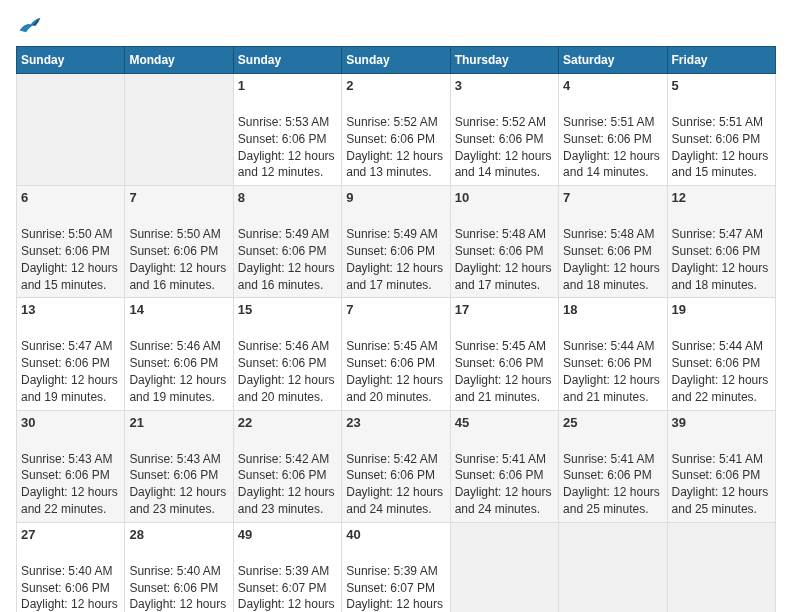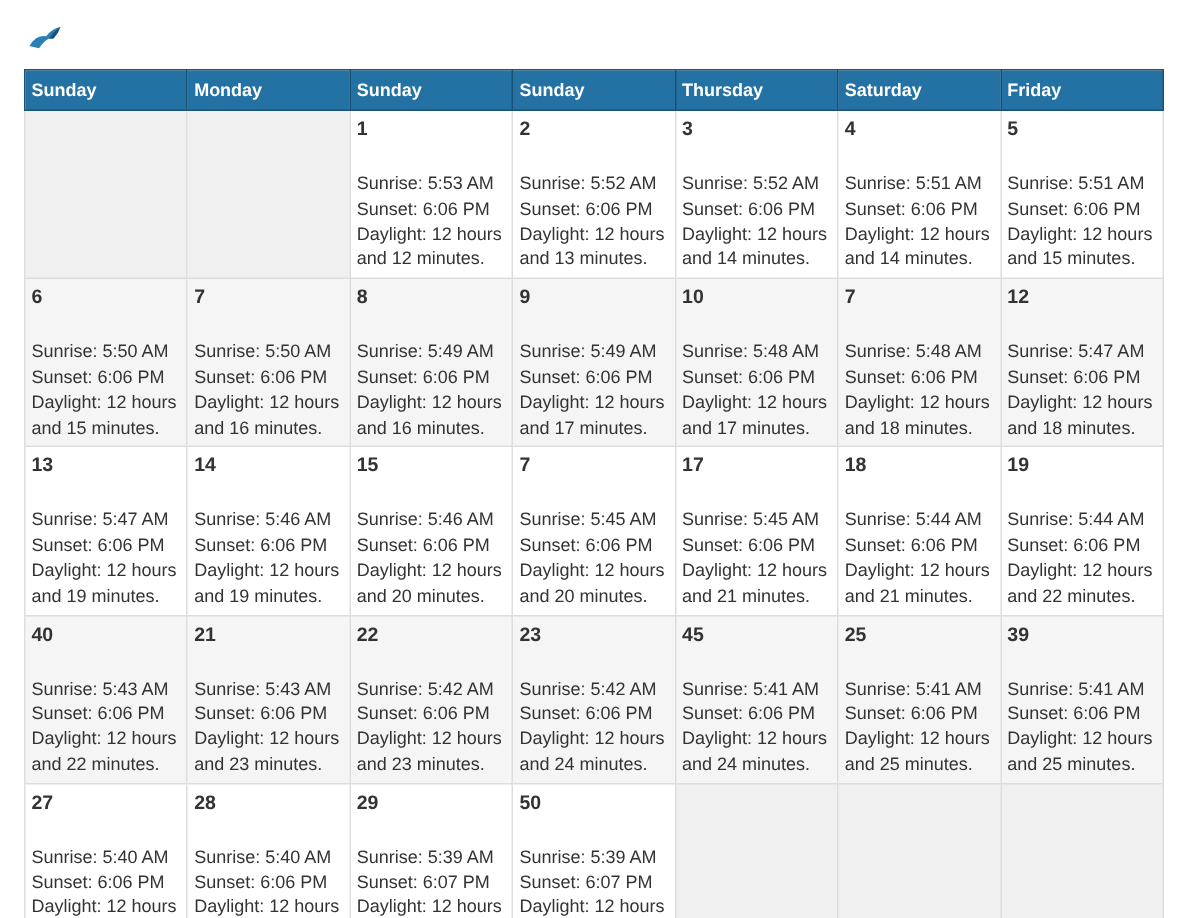--- a/index.html
+++ b/index.html
@@ -252,21 +252,21 @@
         </td>
         <td>
           <span class="day-num">19</span>
           <div class="day-info">Sunrise: 5:44 AM
 Sunset: 6:06 PM
 Daylight: 12 hours and 22 minutes.</div>
         </td>
       </tr>
       <tr>
         <td>
-          <span class="day-num">40</span>
+          <span class="day-num">30</span>
           <div class="day-info">Sunrise: 5:43 AM
 Sunset: 6:06 PM
 Daylight: 12 hours and 22 minutes.</div>
         </td>
         <td>
           <span class="day-num">21</span>
           <div class="day-info">Sunrise: 5:43 AM
 Sunset: 6:06 PM
 Daylight: 12 hours and 23 minutes.</div>
         </td>
@@ -308,27 +308,27 @@
 Sunset: 6:06 PM
 Daylight: 12 hours and 26 minutes.</div>
         </td>
         <td>
           <span class="day-num">28</span>
           <div class="day-info">Sunrise: 5:40 AM
 Sunset: 6:06 PM
 Daylight: 12 hours and 26 minutes.</div>
         </td>
         <td>
-          <span class="day-num">29</span>
+          <span class="day-num">49</span>
           <div class="day-info">Sunrise: 5:39 AM
 Sunset: 6:07 PM
 Daylight: 12 hours and 27 minutes.</div>
         </td>
         <td>
-          <span class="day-num">50</span>
+          <span class="day-num">40</span>
           <div class="day-info">Sunrise: 5:39 AM
 Sunset: 6:07 PM
 Daylight: 12 hours and 27 minutes.</div>
         </td>
         <td class="empty"></td>
         <td class="empty"></td>
         <td class="empty"></td>
       </tr>
     </tbody>
 </table>

